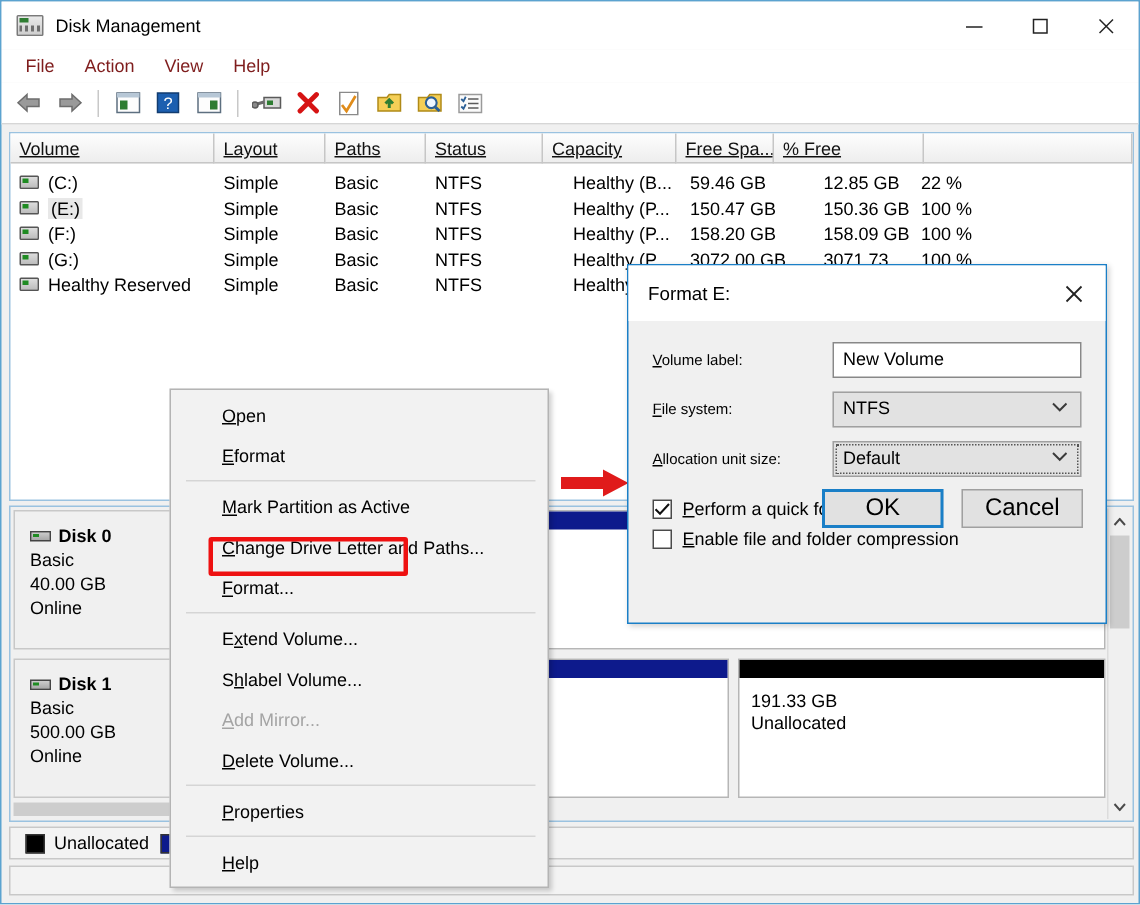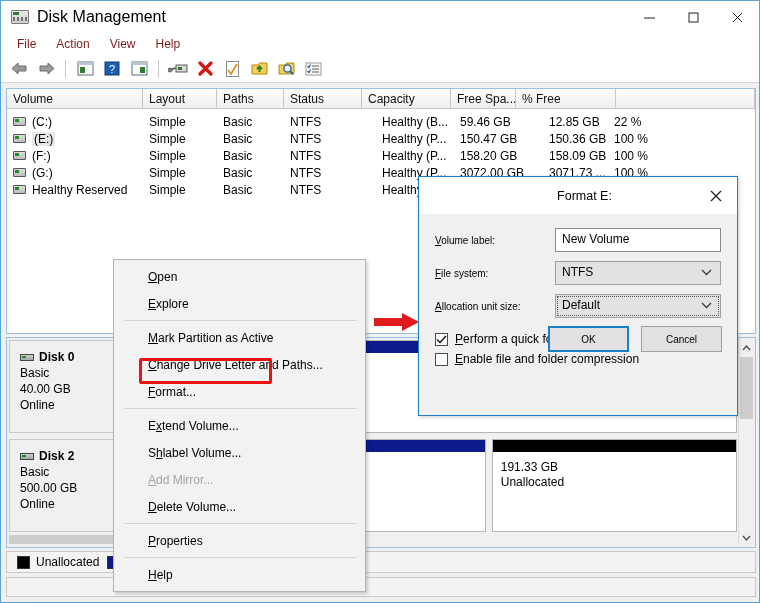--- a/index.html
+++ b/index.html
@@ -31,21 +31,21 @@
     border:1px solid #7a7a7a; border-radius:1px; position:relative;
   }
   .title-icon::before{
     content:""; position:absolute; left:1px; top:1px; width:6px; height:3px;
     background:#2f7d32;
   }
   .title-icon::after{
     content:""; position:absolute; left:1px; bottom:2px; right:1px; height:4px;
     background:repeating-linear-gradient(90deg,#6f6f6f 0 2px,transparent 2px 4px);
   }
-  .title-text { font-size:16px; color:#000; }
+  .title-text { font-size:12px; color:#000; }
   .win-btns { position:absolute; right:0; top:0; display:flex; height:32px; }
   .win-btn {
     width:44px; height:32px; display:flex; align-items:center; justify-content:center;
     font-size:13px; color:#222;
   }
   .win-btn svg { display:block; }
 
   
   .menubar {
     height:22px; background:#ffffff; display:flex; align-items:center;
@@ -68,21 +68,21 @@
   }
 
   
   .vollist {
     position:absolute; left:4px; top:3px; width:750px; height:246px;
     background:#ffffff; border:1px solid #9ac2e0;
   }
   .hdr { display:flex; height:20px; background:linear-gradient(#fdfdfd,#ededed); }
   .hdr .hc {
     border-right:1px solid #c6c6c6; border-bottom:1px solid #c6c6c6;
-    padding:3px 0 0 6px; font-size:12px; color:#111; overflow:hidden; white-space:nowrap;
+    padding:3px 0 0 6px; font-size:12px; color:#111; overflow:hidden; white-space:nowrap;text-decoration:underline;
   }
   .row { display:flex; height:17px; align-items:center; }
   .cell { padding-left:6px; font-size:12px; white-space:nowrap; overflow:hidden; }
   .cell.vol { display:flex; align-items:center; gap:6px; }
   .volicon {
     width:13px; height:9px; flex:none;
     background:linear-gradient(#ddd,#bdbdbd);
     border:1px solid #555; border-radius:1px; position:relative;
   }
   .volicon::after{
@@ -166,21 +166,21 @@
 
   
   .dialog {
     position:absolute; left:417px; top:175px; width:320px; height:240px;
     background:#f0f0f0; border:1px solid #1a7fc7;
     box-shadow:1px 1px 4px rgba(0,0,0,0.2);
     z-index:60;
   }
   .dlg-title {
     height:37px; background:#ffffff; display:flex; align-items:center;
-    padding-left:13px; font-size:12.5px; position:relative;justify-content:center;
+    padding-left:13px; font-size:12.5px; position:relative;
   }
   .dlg-close{
     position:absolute; right:0; top:0; width:42px; height:37px;
     display:flex; align-items:center; justify-content:center;
   }
   .dlg-body { padding:14px 16px 0 16px; position:relative; }
   .frow { display:flex; align-items:center; margin-bottom:9px; }
   .flabel { width:120px; font-size:10px; }
   .fctrl { flex:1; position:relative; }
   .tinput {
@@ -198,21 +198,21 @@
   .cbrow { display:flex; align-items:center; gap:7px; margin-top:6px; font-size:12px; }
   .cbox {
     width:13px; height:13px; border:1px solid #4a4a4a; background:#fff;
     display:flex;align-items:center;justify-content:center; flex:none;
   }
   .cbox svg{display:block;}
   .dlg-btns {
     position:absolute; right:15px; bottom:14px; display:flex; gap:12px;
   }
   .btn {
-    width:81px; height:26px; font-size:10px;
+    width:81px; height:26px; font-size:16px;
     display:flex; align-items:center; justify-content:center;
     border:1px solid #a0a0a0; background:#e1e1e1;margin-top:32px;
   }
   .btn.primary { border:2px solid #1a7fc7; background:#e1e1e1; }
 </style>
 </head>
 <body>
 
 <div id="app">
 
@@ -426,21 +426,21 @@
               <div>Page File,</div>
             </div>
           </div>
         </div>
       </div>
 
       <div class="diskrow r2">
         <div class="diskinfo">
           <div class="dt">
               <span class="dicon"></span>
-              <span>Disk 2</span>
+              <span>Disk 1</span>
             </div>
           <div>Basic</div>
           <div>500.00 GB</div>
           <div>Online</div>
         </div>
         <div class="parts">
           <div class="part" style="flex:1.45">
             <div class="bar bar-blue" style="background: rgb(13, 26, 140);"></div>
             <div class="ptxt">
               <div>FS</div>
@@ -490,21 +490,21 @@
     <div class="statusbar"></div>
   </div>
 
   <div class="ctxmenu">
     <div class="cmi">
         <span class="u">O</span>
         <span>pen</span>
       </div>
     <div class="cmi">
         <span class="u">E</span>
-        <span>xplore</span>
+        <span>format</span>
       </div>
     <div class="cmsep"></div>
     <div class="cmi">
         <span class="u">M</span>
         <span>ark Partition as Active</span>
       </div>
     <div class="cmi">
         <span class="u">C</span>
         <span>hange Drive Letter and Paths...</span>
       </div>

